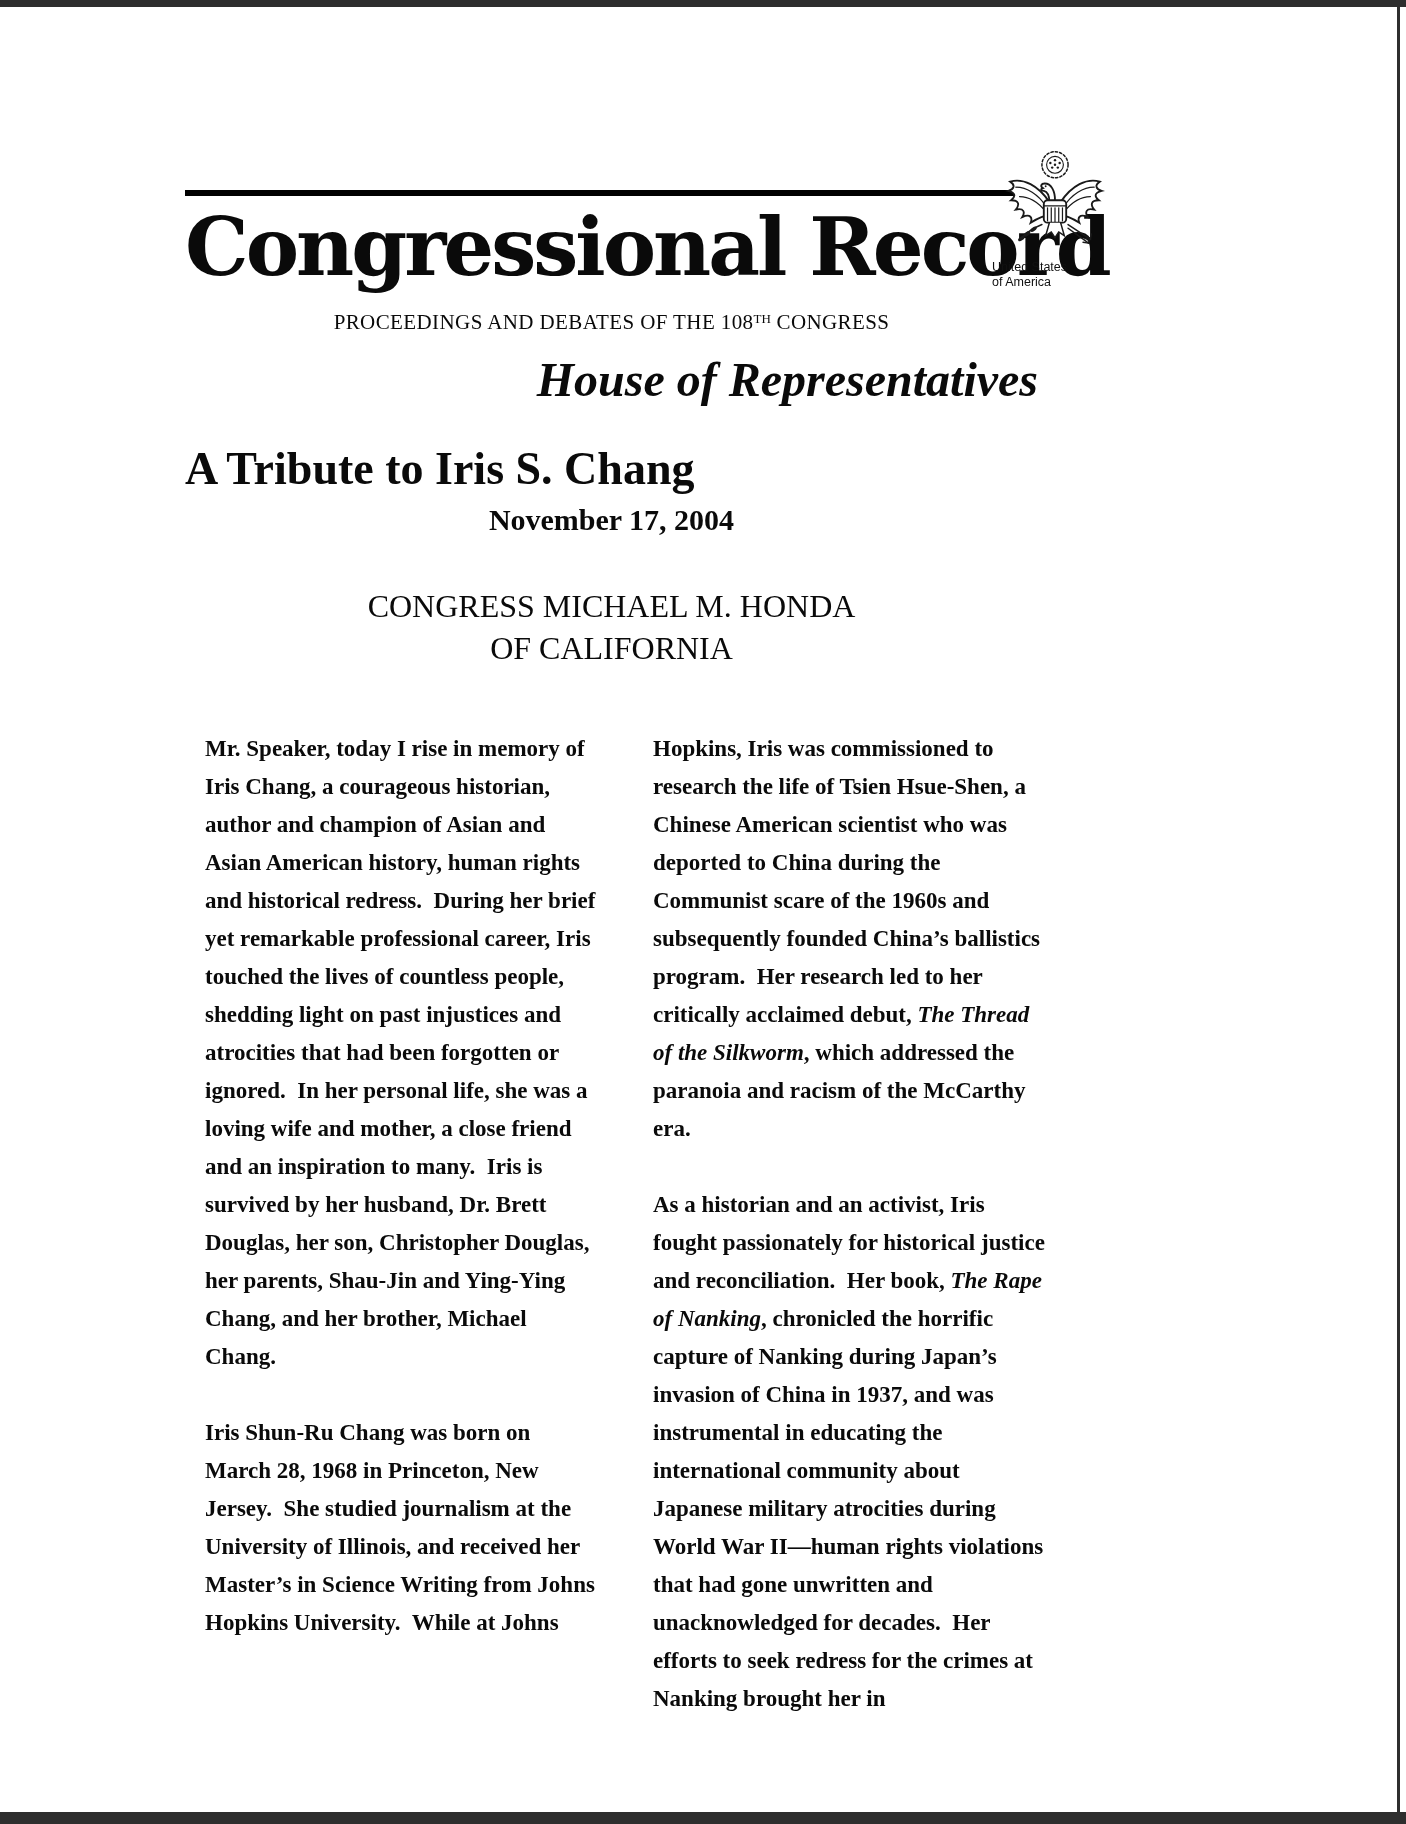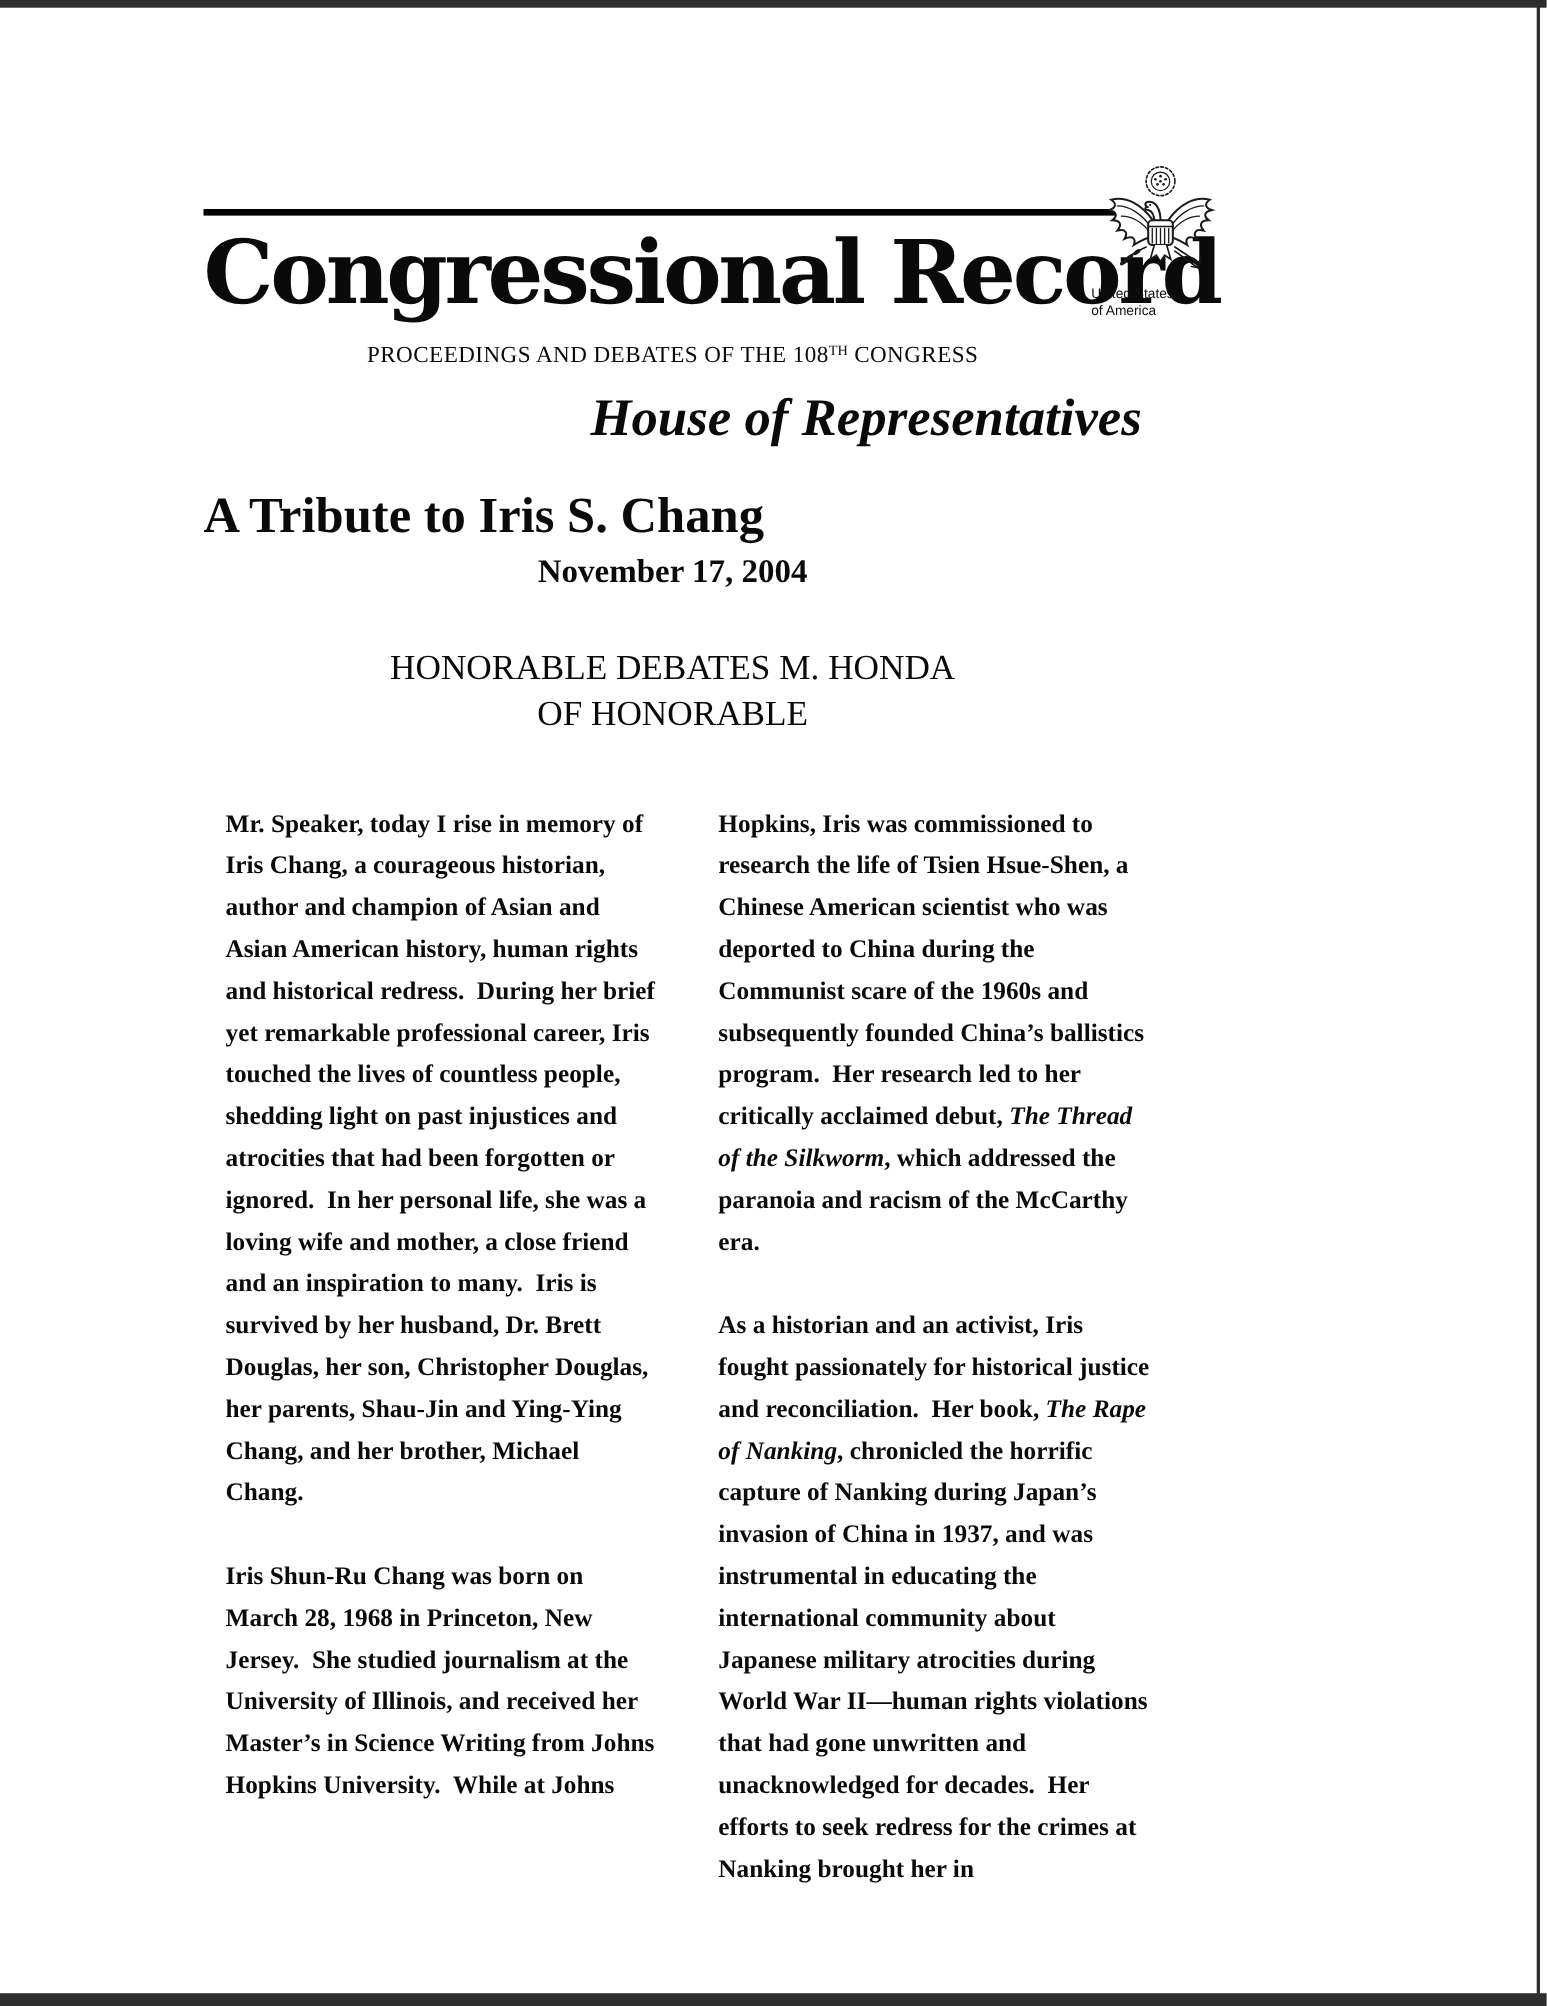--- a/index.html
+++ b/index.html
@@ -157,22 +157,22 @@
 
 <div class="proceedings"><span>PROCEEDINGS AND DEBATES OF THE 108</span><sup>TH</sup><span> CONGRESS</span></div>
 
 <div class="chamber-title">House of Representatives</div>
 
 <div class="tribute-title">A Tribute to Iris S. Chang</div>
 
 <div class="tribute-date">November 17, 2004</div>
 
 <div class="honoree">
-  <div>HONORABLE DEBATES M. HONDA</div>
-  <div>OF HONORABLE</div>
+  <div>CONGRESS MICHAEL M. HONDA</div>
+  <div>OF CALIFORNIA</div>
 </div>
 
 <div class="columns">
   <div class="column">
       <p><span>Mr. Speaker, today I rise in memory of Iris Chang, a courageous historian, author and champion of Asian and Asian American history, human rights and historical redress.  During her brief yet remarkable professional career, Iris touched the lives of countless people, shedding light on past injustices and atrocities that had been forgotten or ignored.  In her personal life, she was a loving wife and mother, a close friend and an inspiration to many.  Iris is survived by her husband, Dr. Brett Douglas, her son, Christopher Douglas, her parents, Shau-Jin and Ying-Ying Chang, and her brother, Michael Chang.</span></p>
       <p><span>Iris Shun-Ru Chang was born on March 28, 1968 in Princeton, New Jersey.  She studied journalism at the University of Illinois, and received her Master’s in Science Writing from Johns Hopkins University.  While at Johns</span></p>
     </div>
   <div class="column">
       <p><span>Hopkins, Iris was commissioned to research the life of Tsien Hsue-Shen, a Chinese American scientist who was deported to China during the Communist scare of the 1960s and subsequently founded China’s ballistics program.  Her research led to her critically acclaimed debut, </span><span class="italic">The Thread of the Silkworm</span><span>, which addressed the paranoia and racism of the McCarthy era.</span></p>
       <p><span>As a historian and an activist, Iris fought passionately for historical justice and reconciliation.  Her book, </span><span class="italic">The Rape of Nanking</span><span>, chronicled the horrific capture of Nanking during Japan’s invasion of China in 1937, and was instrumental in educating the international community about Japanese military atrocities during World War II—human rights violations that had gone unwritten and unacknowledged for decades.  Her efforts to seek redress for the crimes at Nanking brought her in</span></p>

